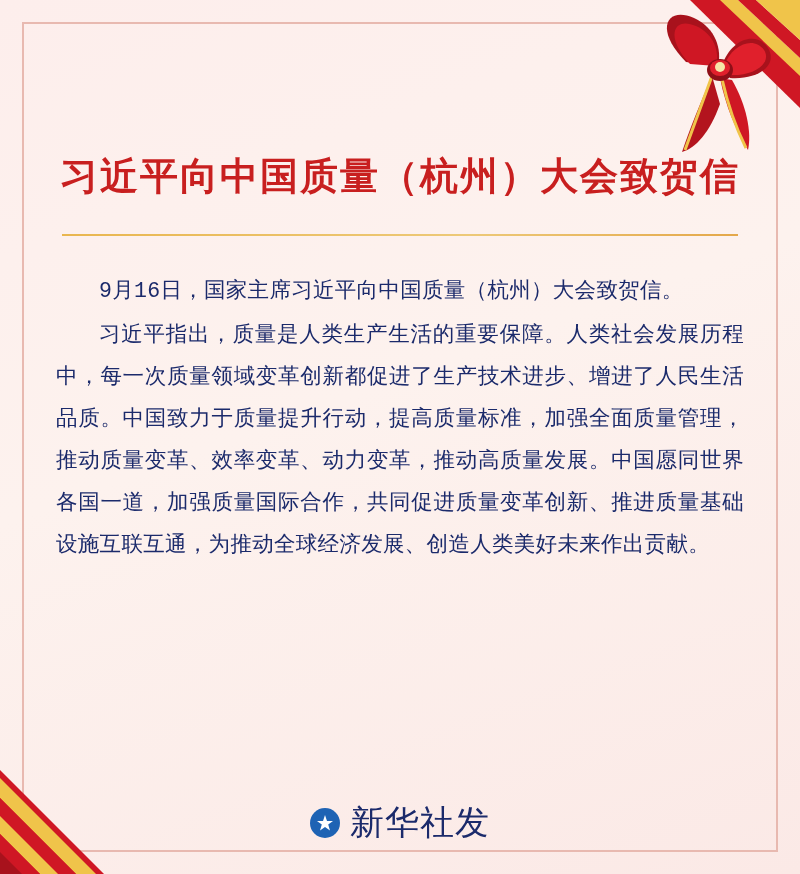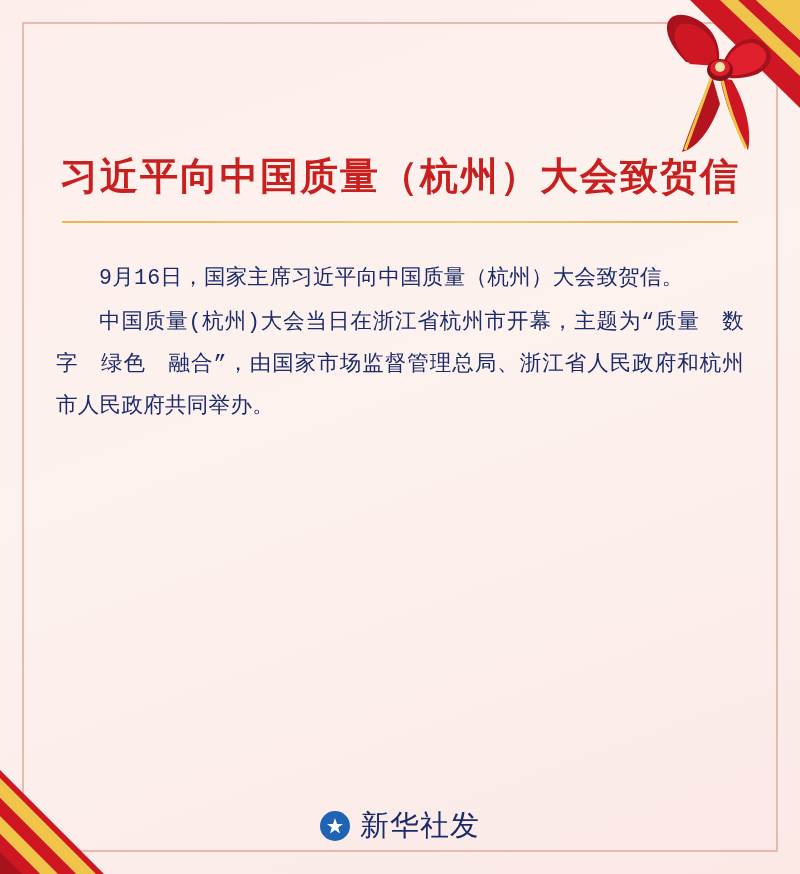--- a/index.html
+++ b/index.html
@@ -64,21 +64,21 @@
 
   .title {
     text-align: center;
     font-family: "DejaVu Serif", "Liberation Serif", serif;
     font-weight: bold;
     font-size: 38px;
     letter-spacing: 2px;
     color: #c81f1f;
     line-height: 1.35;
     margin: 0 0 0 0;
-    padding: 30px 0 20px 0;
+    padding: 30px 0 33px 0;
   }
 
   .divider {
     height: 2px;
     background: linear-gradient(to right, #e9b64f, #edc978 60%, #e4a84a);
     margin: 0 6px 34px 6px;
   }
 
   .body-text {
     color: #1b2a6b;
@@ -112,21 +112,21 @@
     height: 30px;
     border-radius: 50%;
     background: #1e63b4;
     display: flex;
     align-items: center;
     justify-content: center;
   }
   .credit .logo svg { display: block; }
   .credit .credit-text {
     color: #1b2a6b;
-    font-size: 29px;
+    font-size: 34px;
     font-family: "DejaVu Serif", "Liberation Serif", serif;
     letter-spacing: 1px;
   }
 </style>
 </head>
 <body>
 
 <div class="poster">
 
   <div class="frame"></div>
@@ -169,21 +169,21 @@
       <polygon points="0,178 0,200 22,200" fill="#a8121c"></polygon>
     </svg>
   </div>
 
   <div class="content" style="top:120px;">
     <h1 class="title">习近平向中国质量（杭州）大会致贺信</h1>
     <div class="divider"></div>
 
     <div class="body-text">
       <p>9月16日，国家主席习近平向中国质量（杭州）大会致贺信。</p>
-      <p>中国质量(杭州)大会当日在浙江省杭州市开幕，主题为“质量　数字　绿色　融合”，由国家市场监督管理总局、浙江省人民政府和杭州市人民政府共同举办。</p>
+      <p>习近平指出，质量是人类生产生活的重要保障。人类社会发展历程中，每一次质量领域变革创新都促进了生产技术进步、增进了人民生活品质。中国致力于质量提升行动，提高质量标准，加强全面质量管理，推动质量变革、效率变革、动力变革，推动高质量发展。中国愿同世界各国一道，加强质量国际合作，共同促进质量变革创新、推进质量基础设施互联互通，为推动全球经济发展、创造人类美好未来作出贡献。</p>
     </div>
   </div>
 
   <div class="credit">
     <span class="logo">
       <svg width="22" height="22" viewBox="0 0 22 22" xmlns="http://www.w3.org/2000/svg">
         <circle cx="11" cy="11" r="10.5" fill="#1e63b4"></circle>
         <path d="M11 3 L13 9 L19 9 L14.2 12.6 L16 18.6 L11 15 L6 18.6 L7.8 12.6 L3 9 L9 9 Z" fill="#ffffff"></path>
       </svg>
     </span>

